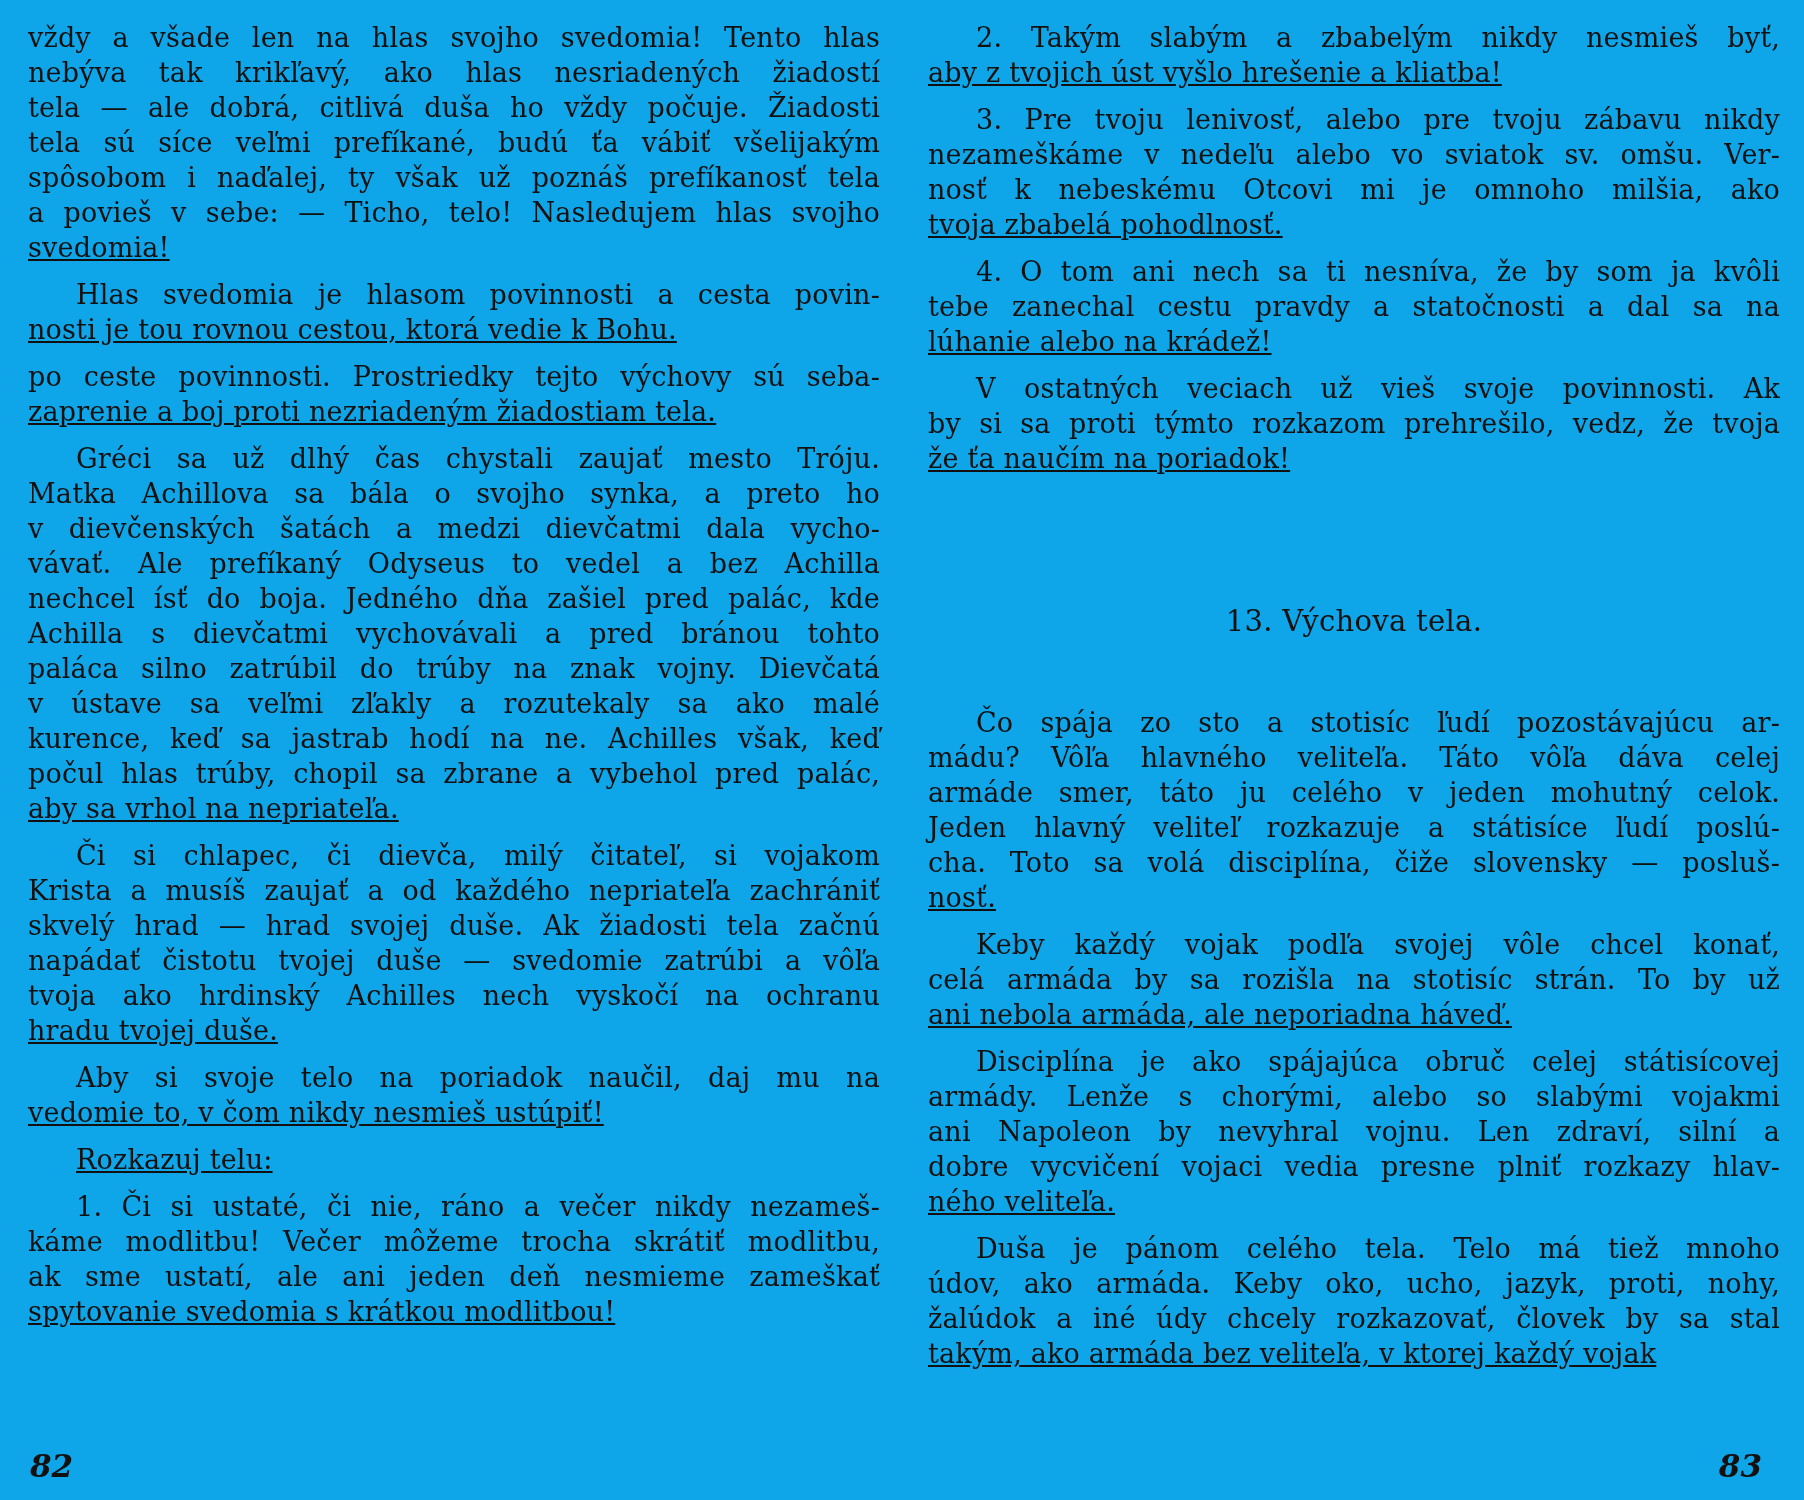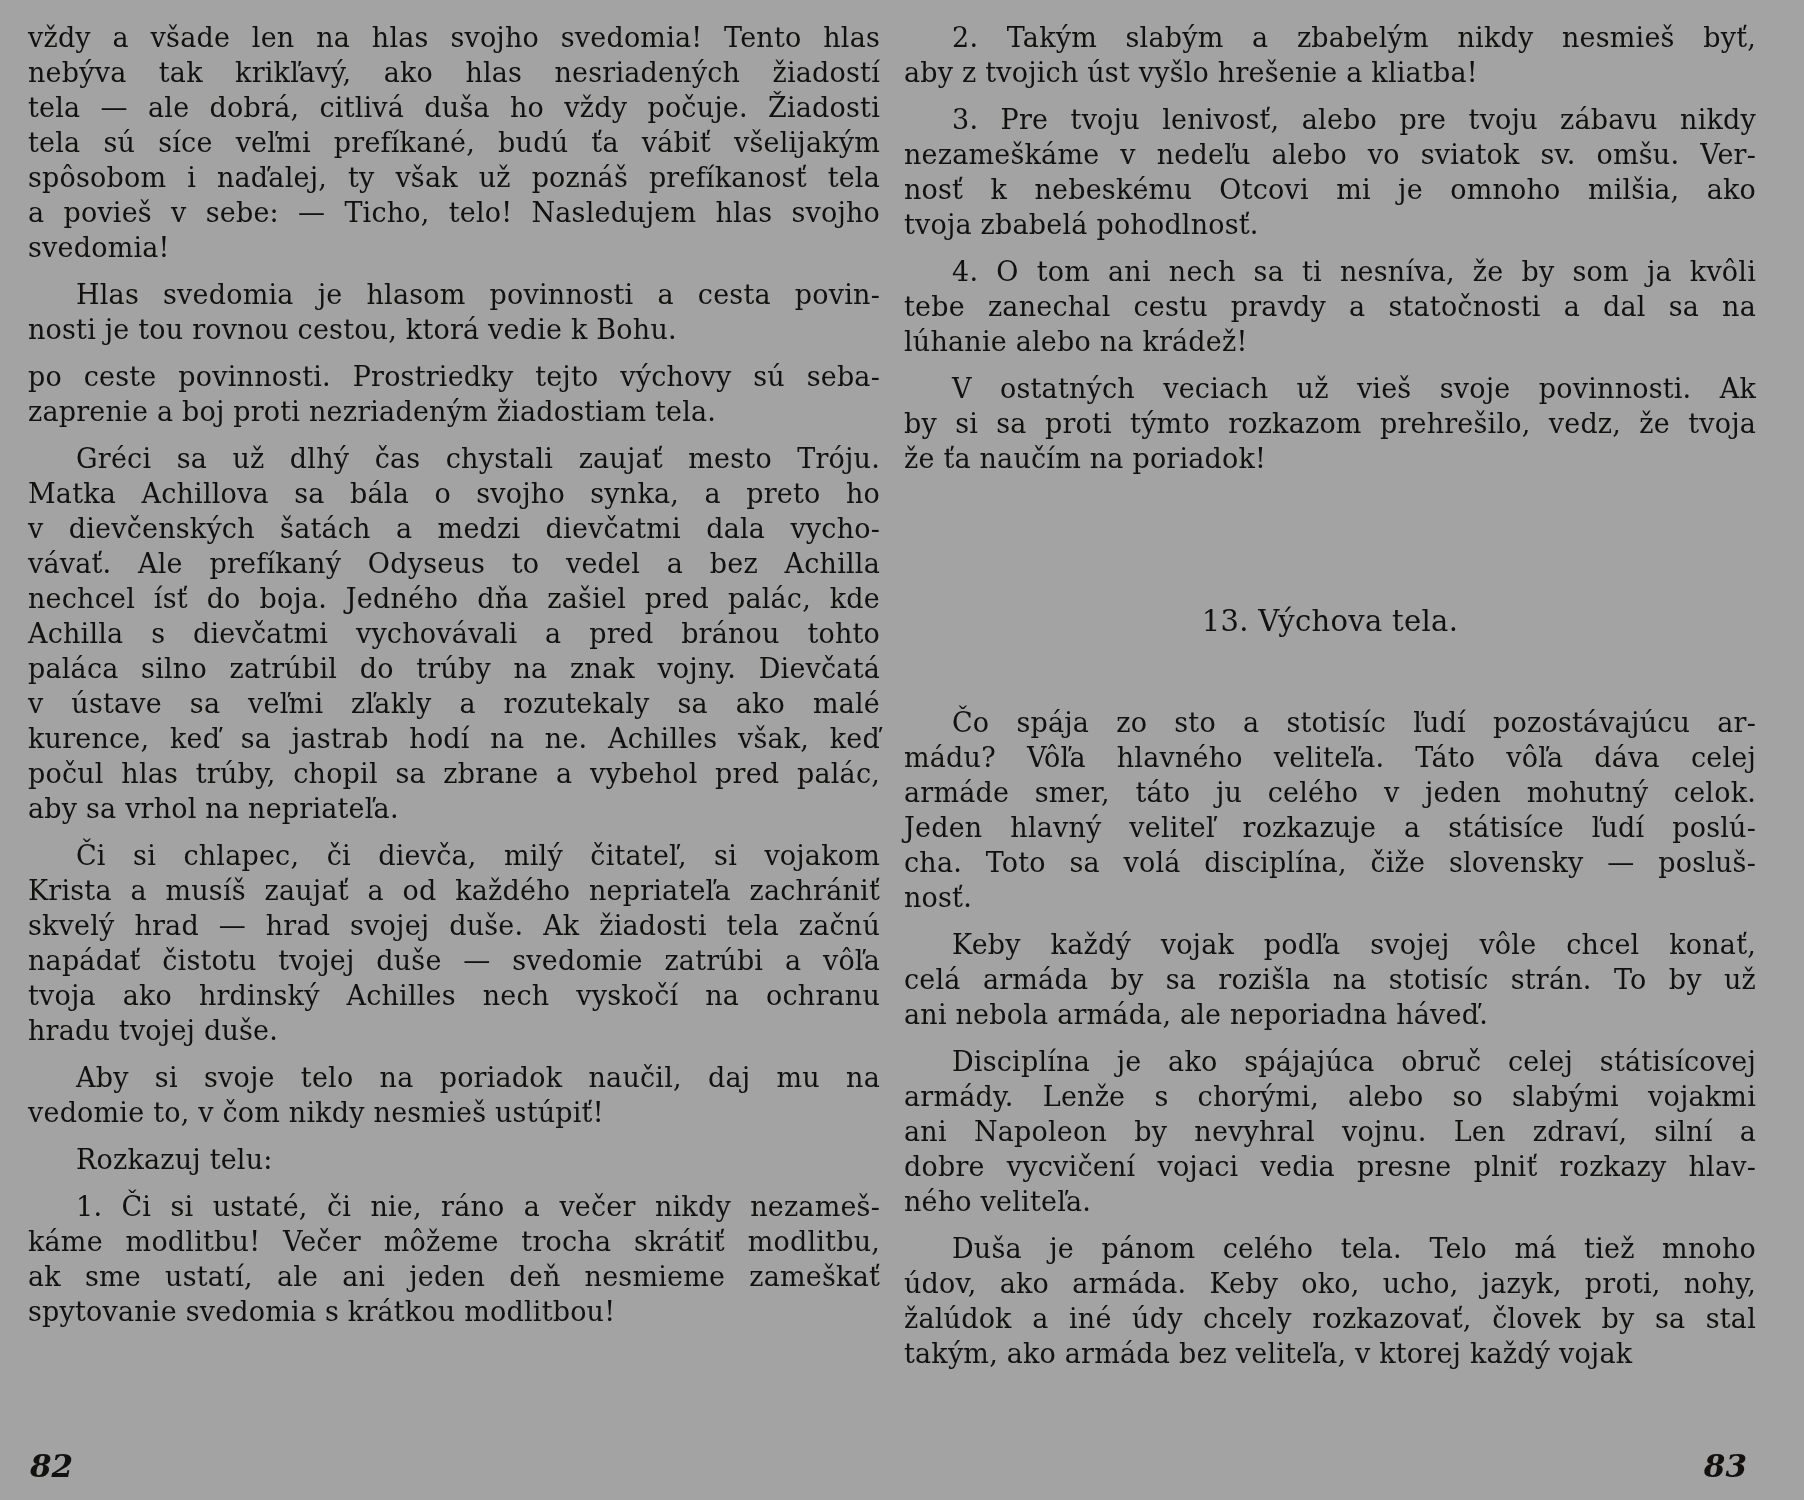--- a/index.html
+++ b/index.html
@@ -5,24 +5,24 @@
 <style>
   html, body {
     margin: 0;
     padding: 0;
     background: #ffffff;
   }
   .spread {
     width: 1804px;
     height: 1500px;
     box-sizing: border-box;
-    background: #a3a3a3;
+    background: #0ea5e9;
     color: #121110;
     display: flex;
-    gap: 24px;
+    gap: 48px;
     padding: 20px 14px 0 28px;
     position: relative;
     font-family: "DejaVu Serif", "Liberation Serif", serif;
     font-size: 27px;
     line-height: 35px;
     overflow: hidden;
   }
   .page {
     position: relative;
     width: 852px;
@@ -34,20 +34,21 @@
   }
   .line {
     display: block;
     text-align: justify;
     text-align-last: justify;
     white-space: normal;
     letter-spacing: 0.2px;
   }
   .line.last {
     text-align-last: left;
+    text-decoration: underline;
   }
   p.para.indent .line.first {
     text-indent: 48px;
   }
   .section-heading {
     display: block;
     text-align: center;
     font-weight: normal;
     font-size: 29px;
     margin: 128px 0 66px 0;
@@ -56,21 +57,21 @@
   .page-number {
     position: absolute;
     bottom: 18px;
     font-style: italic;
     font-weight: bold;
     font-size: 31px;
     line-height: 31px;
     margin-top: 16px;
   }
   .page-number.pn-left { left: 2px; }
-  .page-number.pn-right { right: 9px; }
+  .page-number.pn-right { right: 18px; }
 </style>
 </head>
 <body>
 
 <div class="spread">
 
   <div class="page">
     <div class="page-content">
         <p class="para">
           <span class="line first">vždy a všade len na hlas svojho svedomia! Tento hlas</span>

